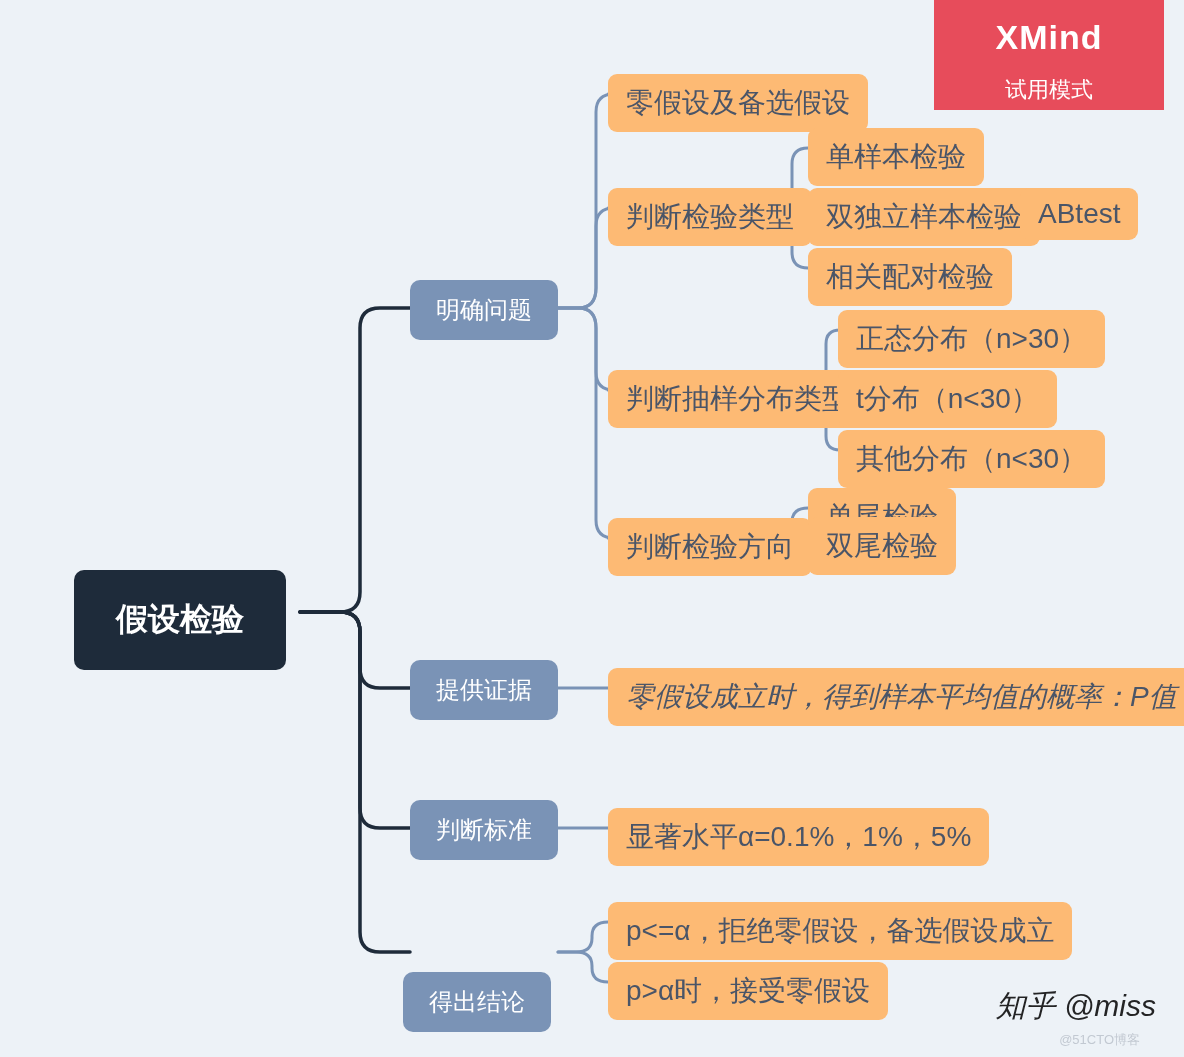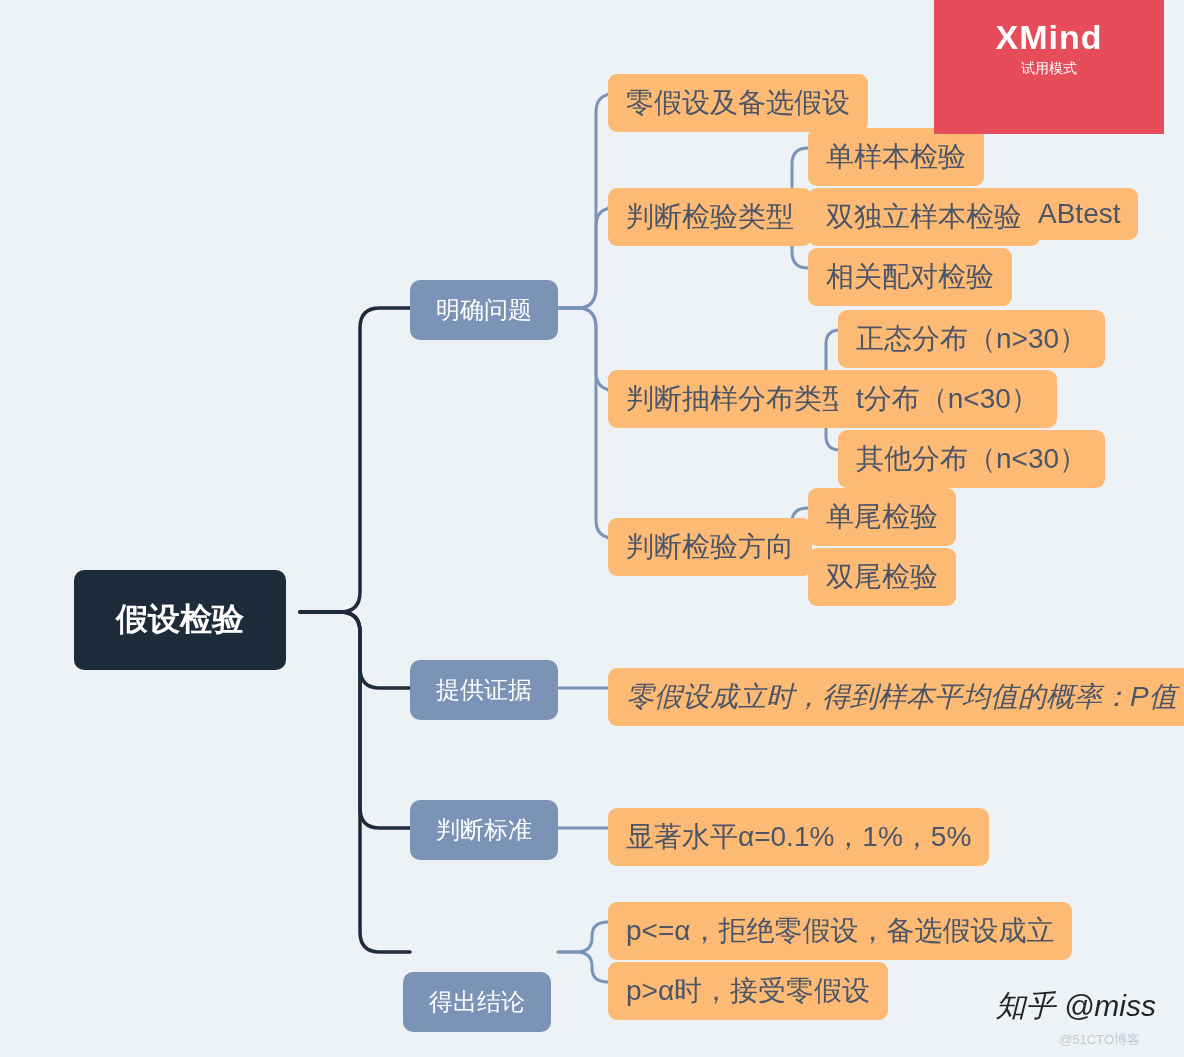--- a/index.html
+++ b/index.html
@@ -46,28 +46,28 @@
     top: 0; left: 0;
     width: 1184px;
     height: 1057px;
     pointer-events: none;
   }
   .watermark-badge {
     position: absolute;
     top: 0;
     right: 20px;
     width: 230px;
-    height: 134px;
+    height: 110px;
     background: #e74c5b;
     color: #fff;
     text-align: center;
     padding-top: 18px;
   }
   .watermark-badge .brand { font-size: 34px; font-weight: 700; letter-spacing: 1px; }
-  .watermark-badge .mode { font-size: 14px; margin-top: 3px; }
+  .watermark-badge .mode { font-size: 22px; margin-top: 18px; }
   .zhihu-mark {
     position: absolute;
     right: 28px;
     bottom: 30px;
     color: #000000;
     font-size: 30px;
     font-style: italic;
     font-weight: 500;
     opacity: 0.85;
   }
@@ -169,21 +169,21 @@
 <div class="node leaf" style="left:838px; top:370px;">
   <span>t分布（n&lt;30）</span>
 </div>
 <div class="node leaf" style="left:838px; top:430px;">
   <span>其他分布（n&lt;30）</span>
 </div>
 
 <div class="node leaf" style="left:808px; top:488px;">
   <span>单尾检验</span>
 </div>
-<div class="node leaf" style="left:808px; top:548px;text-align:center;">
+<div class="node leaf" style="left:808px; top:517px;text-align:center;">
   <span>双尾检验</span>
 </div>
 
 <div class="node leaf" style="left:608px; top:668px;font-style:italic;">
   <span>零假设成立时，得到样本平均值的概率：P值</span>
 </div>
 
 <div class="node leaf" style="left:608px; top:808px;">
   <span>显著水平α=0.1%，1%，5%</span>
 </div>

